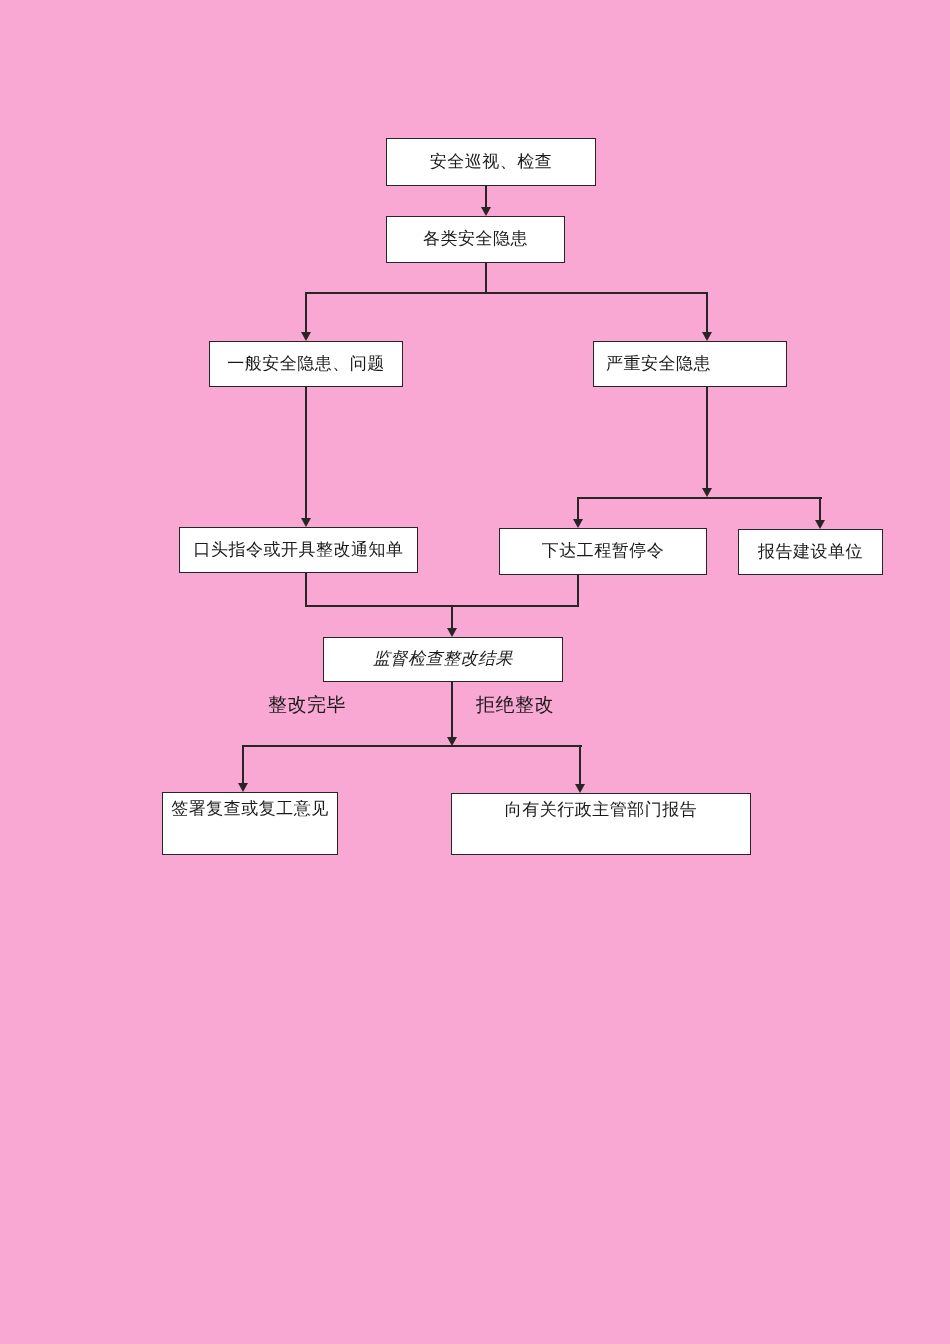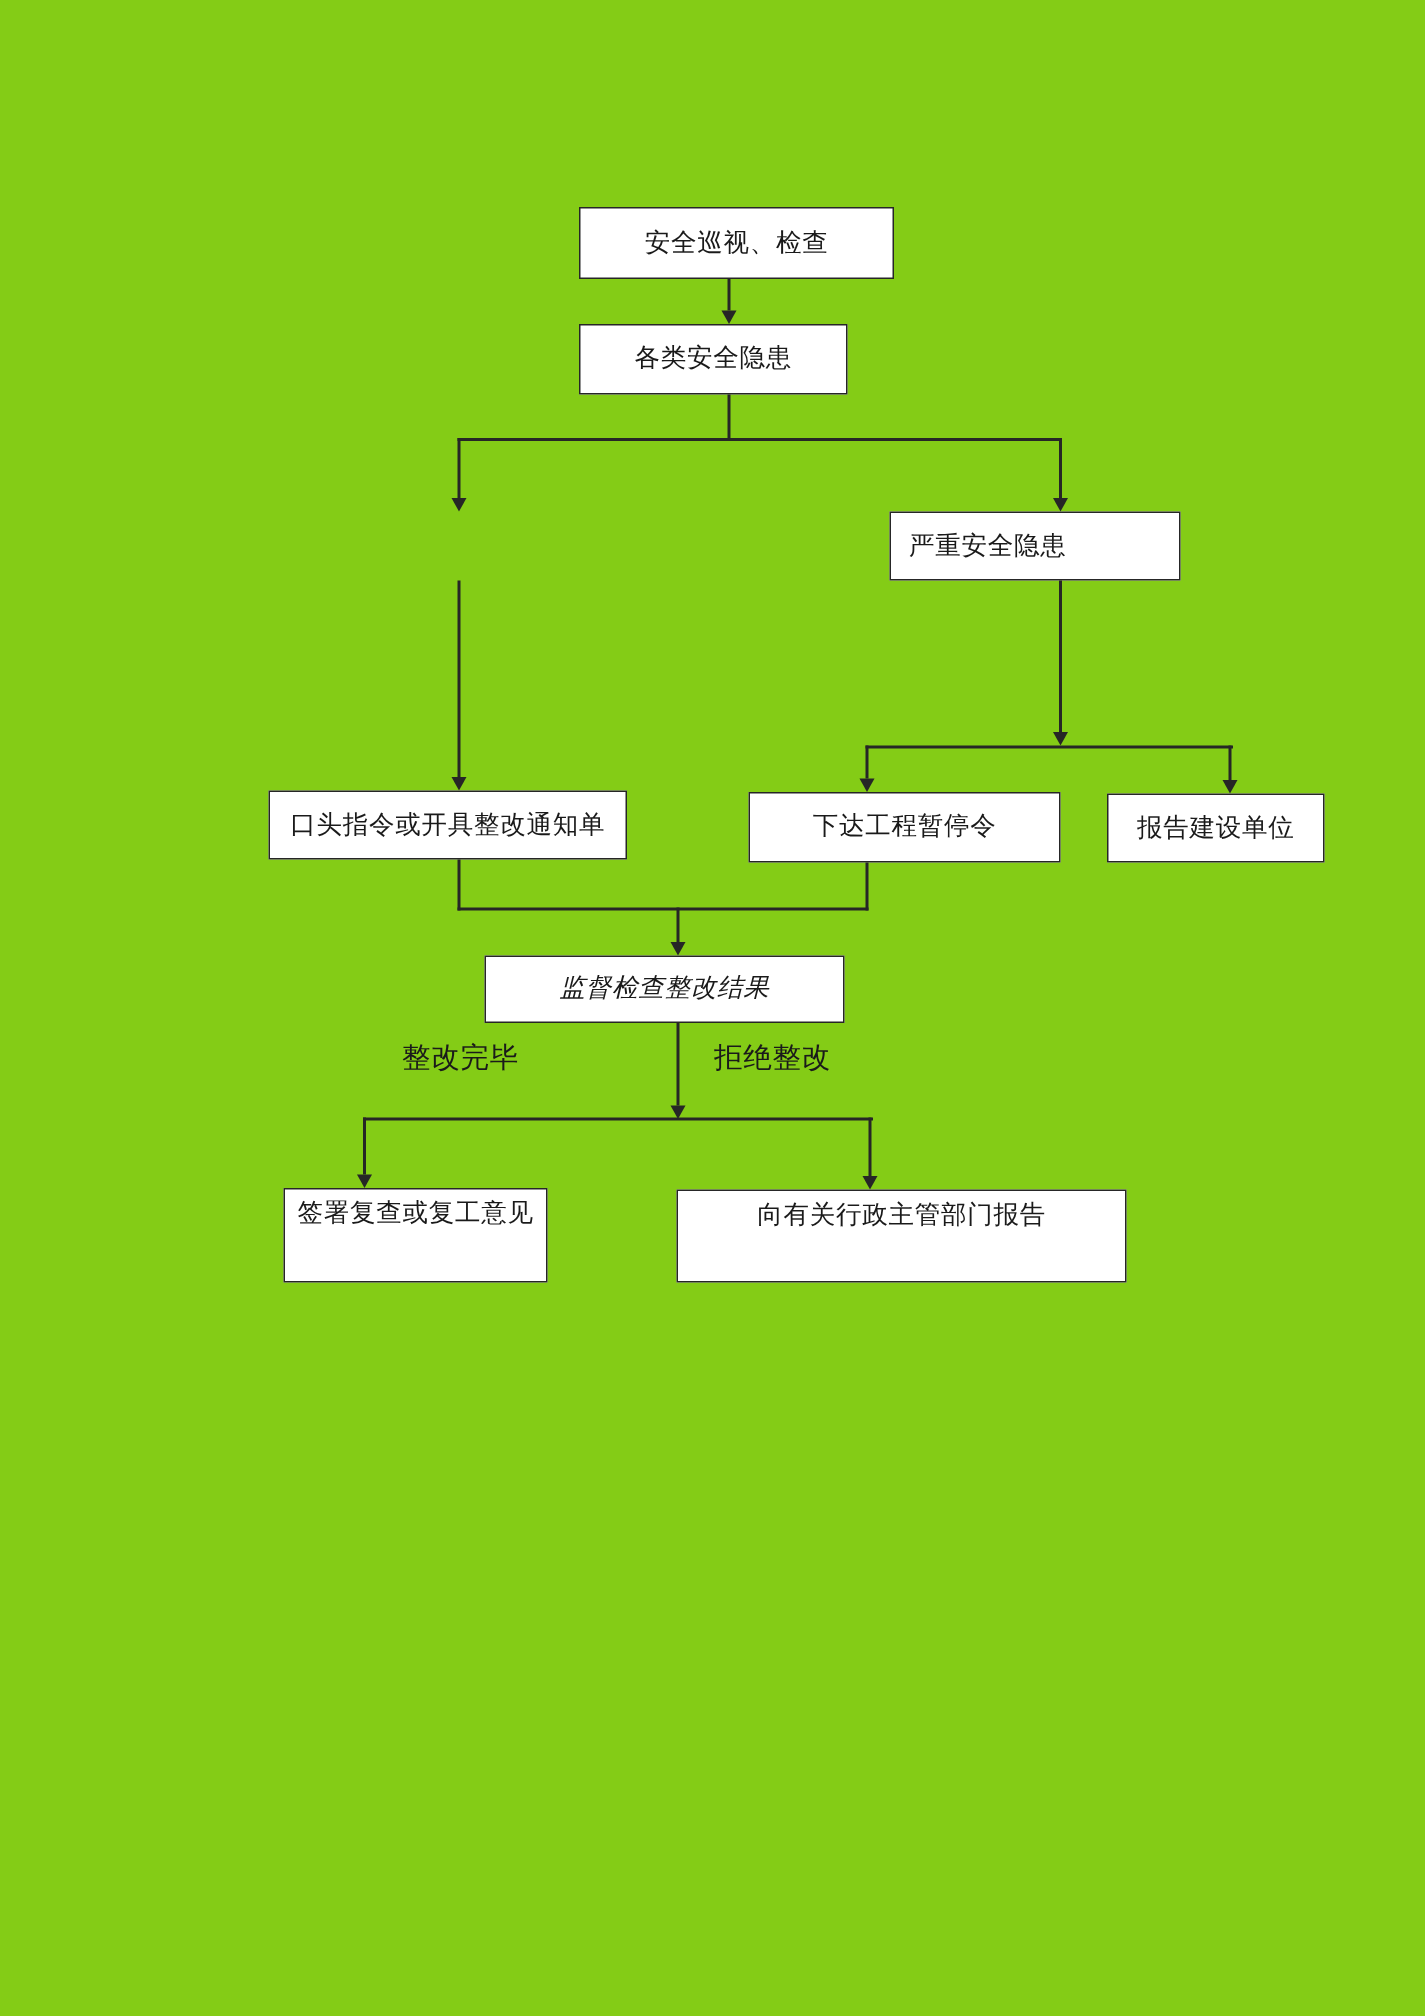--- a/index.html
+++ b/index.html
@@ -1,20 +1,20 @@
 <!DOCTYPE html>
 <html><head>
 <meta charset="utf-8">
 <style>
   html, body { margin: 0; padding: 0; background: #ffffff; }
   .page {
     position: relative;
     width: 950px;
     height: 1344px;
-    background: #84cc16;
+    background: #f9a8d4;
     font-family: "Liberation Serif", "DejaVu Serif", serif;
     color: #1a1a1a;
     overflow: hidden;
   }
   .node {
     position: absolute;
     box-sizing: border-box;
     border: 1.5px solid #262626;
     background: #ffffff;
     font-size: 17px;
@@ -61,32 +61,33 @@
 </style>
 </head>
 <body>
 
 <div class="page">
 
   <div class="node" style="left:386px; top:138px; width:210px; height:48px;">安全巡视、检查</div>
 
   <div class="node" style="left:386px; top:216px; width:179px; height:47px;">各类安全隐患</div>
 
+  <div class="node" style="left:209px; top:341px; width:194px; height:46px;">一般安全隐患、问题</div>
 
   <div class="node align-left" style="left:593px; top:341px; width:194px; height:46px;">严重安全隐患</div>
 
   <div class="node" style="left:179px; top:527px; width:239px; height:46px;">口头指令或开具整改通知单</div>
 
   <div class="node" style="left:499px; top:528px; width:208px; height:47px;">下达工程暂停令</div>
 
   <div class="node" style="left:738px; top:529px; width:145px; height:46px;">报告建设单位</div>
 
   <div class="node" style="left:323px; top:637px; width:240px; height:45px;font-style:italic;">监督检查整改结果</div>
 
-  <div class="node align-top" style="left:162px; top:792px; width:176px; height:63px;margin-left:27px;">签署复查或复工意见</div>
+  <div class="node align-top" style="left:162px; top:792px; width:176px; height:63px;">签署复查或复工意见</div>
 
   <div class="node align-top" style="left:451px; top:793px; width:300px; height:62px;">向有关行政主管部门报告</div>
 
   <div class="edge-label" style="left:268px; top:692px;">整改完毕</div>
 
   <div class="edge-label" style="left:476px; top:692px;">拒绝整改</div>
 
   <div class="v" style="left:485px; top:186px; height:21px;"></div>
   <div class="arr" style="left:481px; top:207px;"></div>
 

